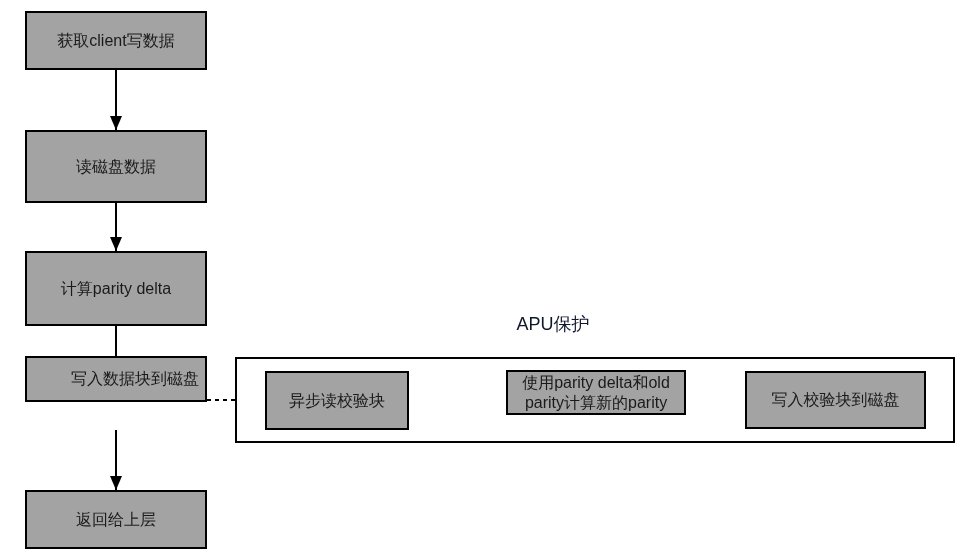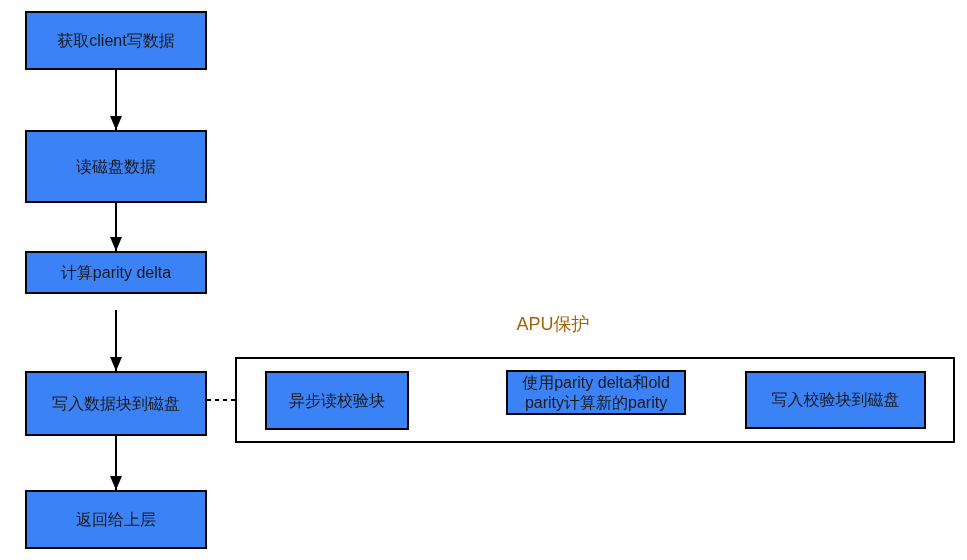--- a/index.html
+++ b/index.html
@@ -13,55 +13,55 @@
     height: 560px;
     background: #ffffff;
     font-family: "Liberation Sans", "DejaVu Sans", sans-serif;
     color: #1a1a1a;
     overflow: hidden;
   }
   .node {
     position: absolute;
     box-sizing: border-box;
     border: 2px solid #000000;
-    background: #3b82f6;
+    background: #a3a3a3;
     display: flex;
     align-items: center;
     justify-content: center;
     text-align: center;
     font-size: 16px;
     line-height: 1.25;
     padding: 2px 6px;
   }
   .group-frame {
     position: absolute;
     box-sizing: border-box;
     border: 2px solid #000000;
     background: #ffffff;
   }
   .group-title {
     position: absolute;
     font-size: 18px;
     text-align: center;
-    color: #a16207;
+    color: #0f172a;
     white-space: nowrap;
   }
   .arrow-layer {
     position: absolute;
     left: 0;
     top: 0;
     width: 967px;
     height: 560px;
     pointer-events: none;
   }
   
   #n1 { left: 25px;  top: 11px;  width: 182px; height: 59px; }
   #n2 { left: 25px;  top: 130px; width: 182px; height: 73px; }
-  #n3 { left: 25px;  top: 251px; width: 182px; height: 43px; }
-  #n4 { left: 25px;  top: 371px; width: 182px; height: 65px; }
+  #n3 { left: 25px;  top: 251px; width: 182px; height: 75px; }
+  #n4 { left: 25px;  top: 356px; width: 182px; height: 46px; justify-content: flex-end; }
   #n5 { left: 25px;  top: 490px; width: 182px; height: 59px; }
   #apu-frame { left: 235px; top: 357px; width: 720px; height: 86px; }
   #apu-title { left: 493px; top: 312px; width: 120px; }
   #a1 { left: 265px; top: 371px; width: 144px; height: 59px; }
   #a2 { left: 506px; top: 370px; width: 180px; height: 45px; }
   #a3 { left: 745px; top: 371px; width: 181px; height: 58px; }
 </style>
 </head>
 <body>
 

